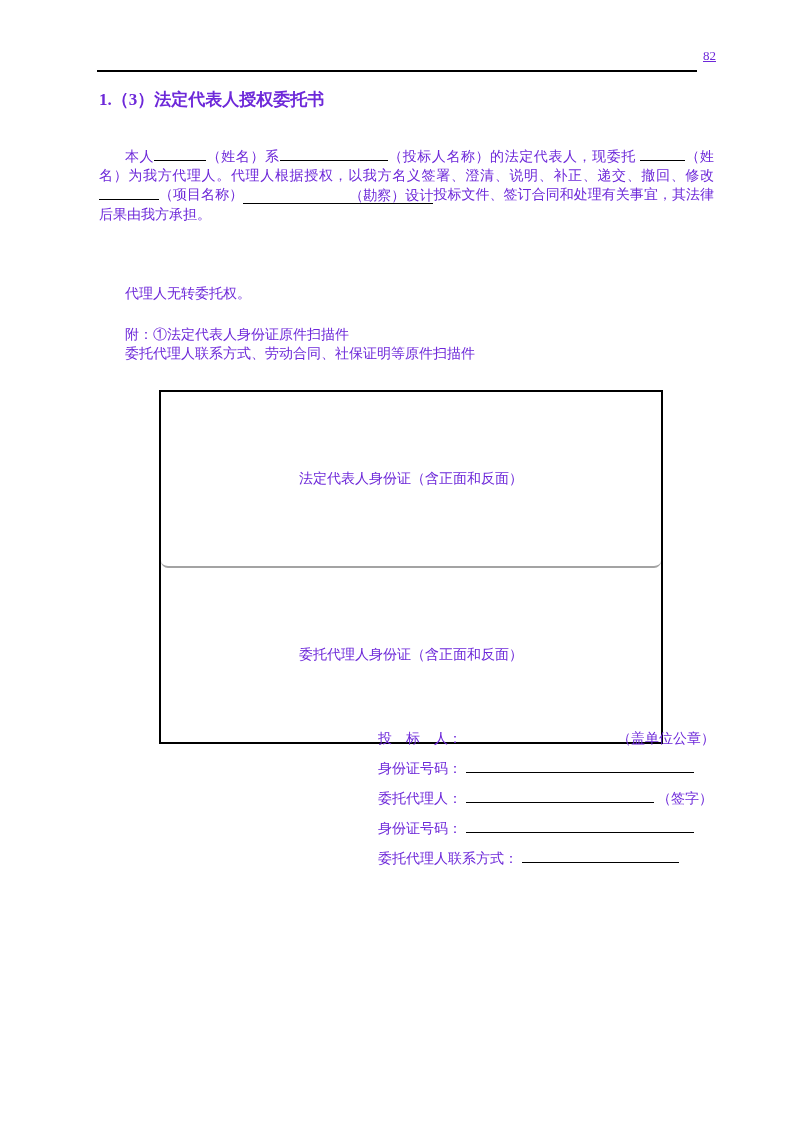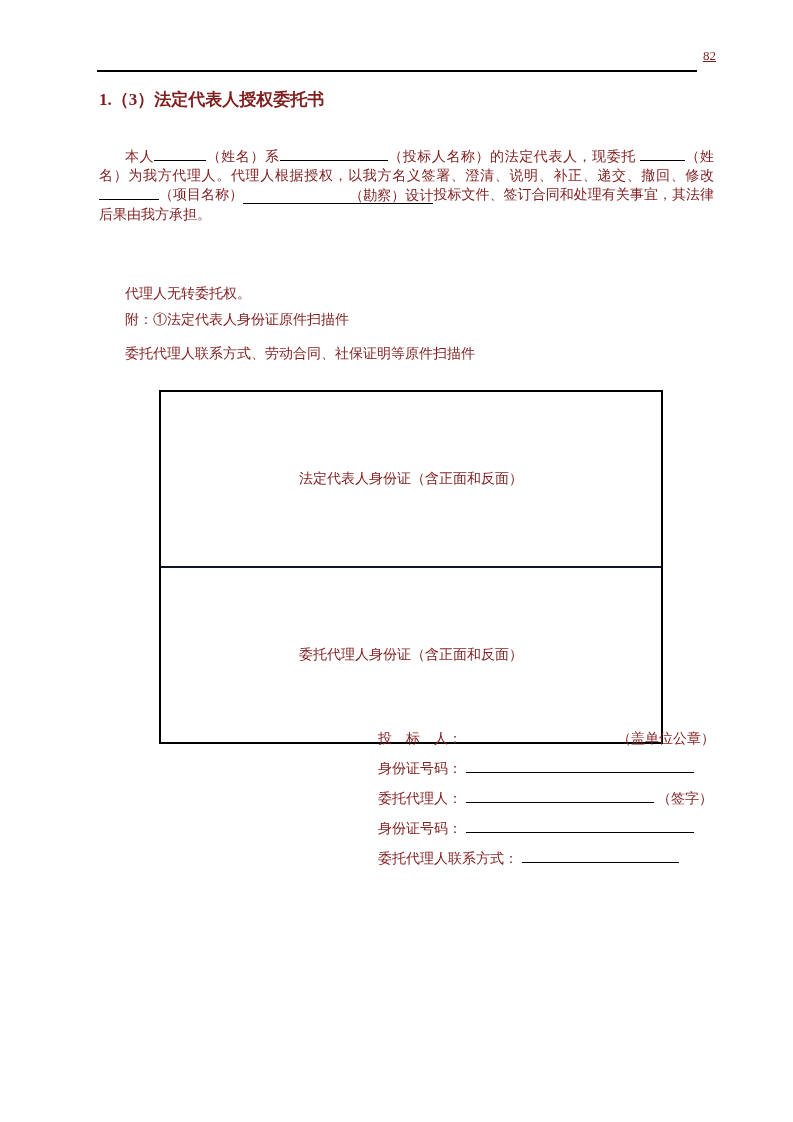--- a/index.html
+++ b/index.html
@@ -1,21 +1,21 @@
 <!DOCTYPE html>
 <html><head>
 <meta charset="utf-8">
 <style>
   html, body { margin: 0; padding: 0; background: #ffffff; }
   .page {
     position: relative;
     width: 793px;
     height: 1122px;
     background: #ffffff;
-    color: #7f1d1d;
+    color: #6d28d9;
     font-family: "Liberation Serif", "DejaVu Serif", serif;
     overflow: hidden;
   }
   .header-rule {
     position: absolute;
     left: 97px;
     top: 70px;
     width: 600px;
     height: 0;
     border-top: 2px solid #000;
@@ -57,41 +57,41 @@
   .ulgroup .spacer { display: inline-block; height: 0; }
   .bodyline {
     position: absolute;
     left: 125px;
     font-size: 14px;
     line-height: 20px;
     white-space: nowrap;
   }
   .line-entrust { top: 254px; }
   .line-nosub  { top: 284px; }
-  .line-att1   { top: 310px; font-family: Liberation Mono, monospace; }
+  .line-att1   { top: 325px; font-family: Liberation Mono, monospace; }
   .line-att2   { top: 344px; }
   .idbox {
     position: absolute;
     left: 159px;
     top: 390px;
     width: 504px;
     height: 354px;
     border: 2px solid #000;
     box-sizing: border-box;
     display: flex;
     flex-direction: column;
   }
   .idcell {
     flex: 1;
     display: flex;
     align-items: center;
     justify-content: center;
     font-size: 14px;
   }
-  .idcell-top { border-bottom: 2px solid #0f172a; }
+  .idcell-top { border-bottom: 2px solid #a3a3a3; border-radius: 7px; }
   .sig {
     position: absolute;
     left: 378px;
     top: 724px;
     font-size: 14px;
   }
   .sigrow {
     height: 30px;
     line-height: 30px;
     white-space: nowrap;

